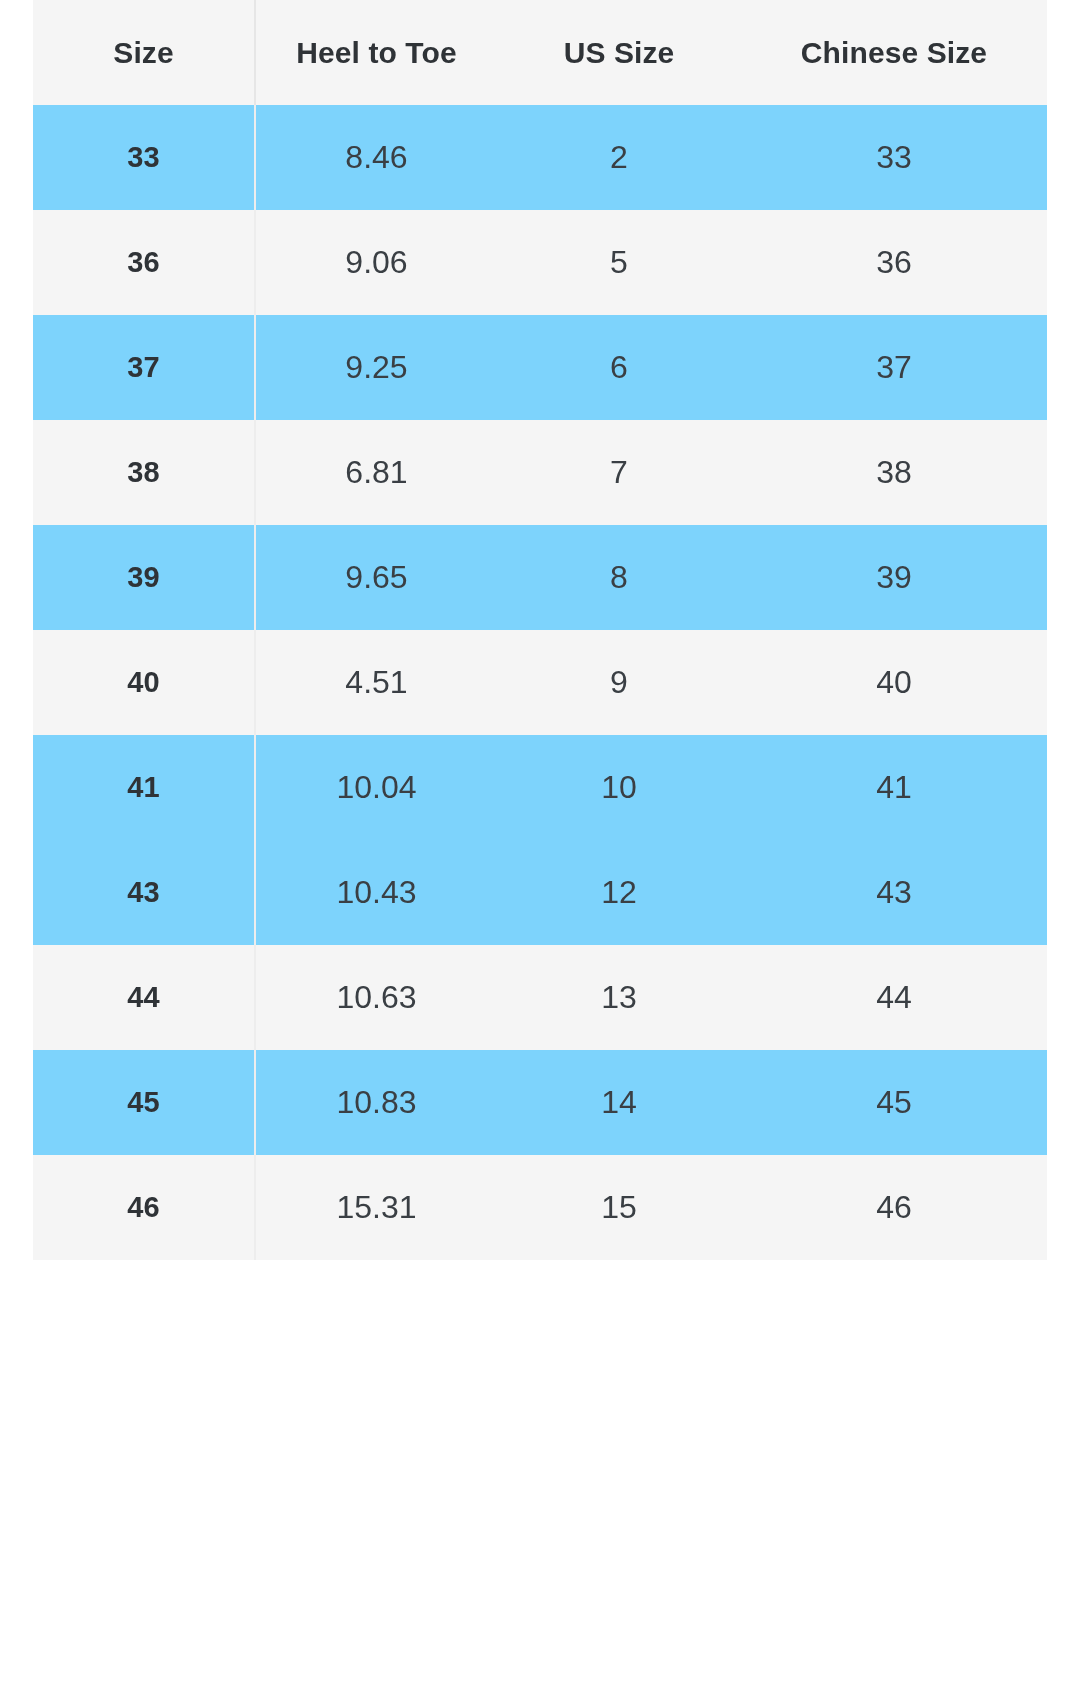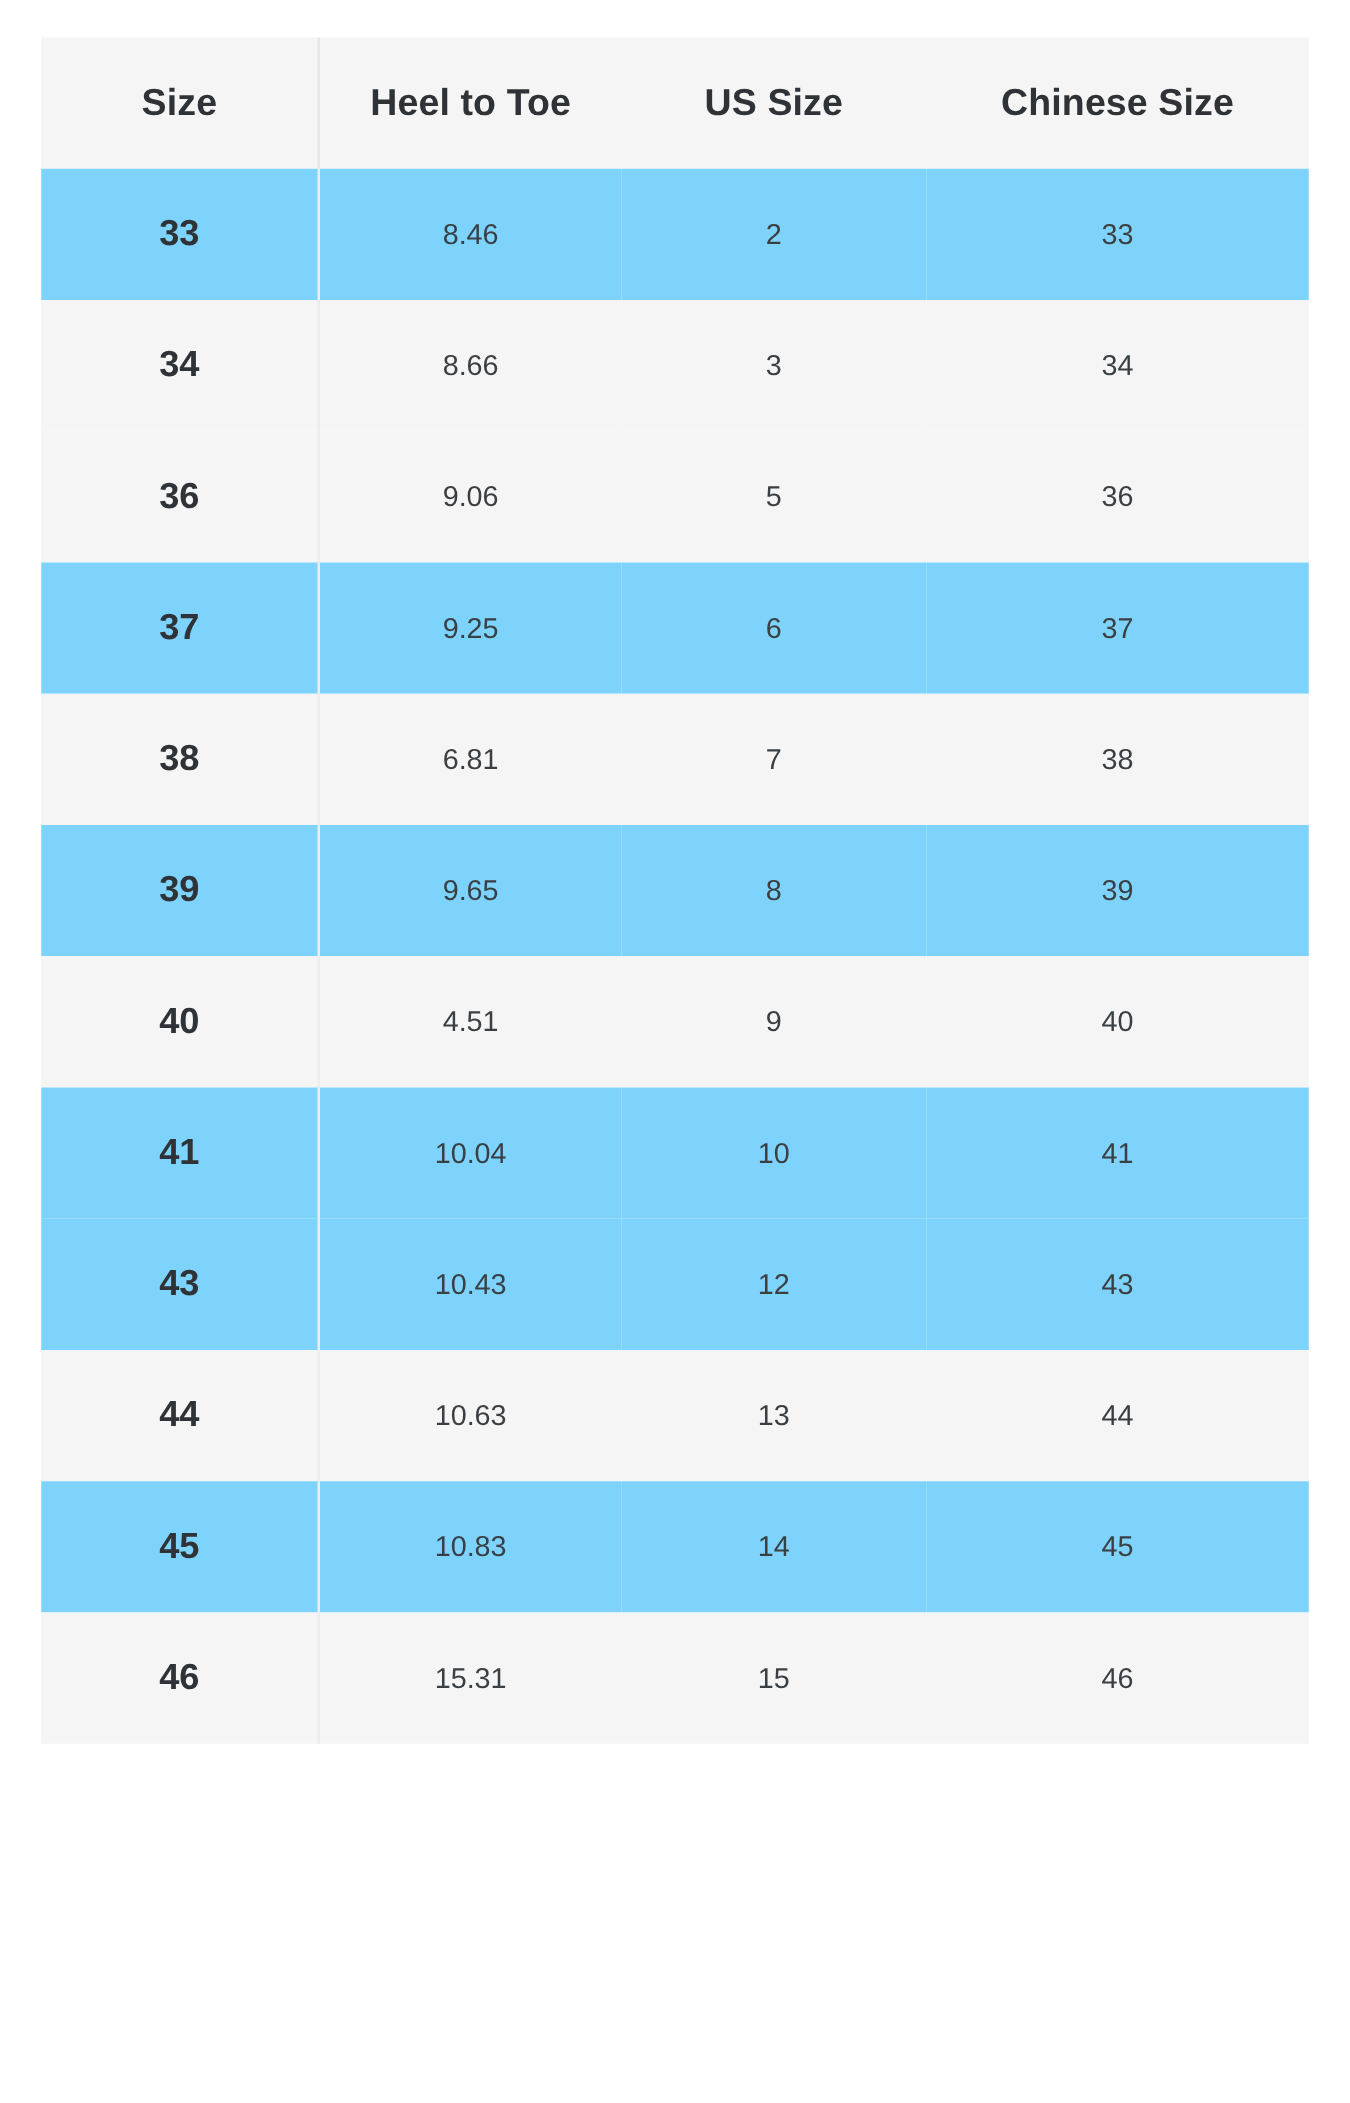--- a/index.html
+++ b/index.html
@@ -28,21 +28,20 @@
     position: absolute;
     left: 33px;
     top: 0px;
     width: 1014px;
   }
 
   table.size-table {
     width: 1014px;
     border-collapse: collapse;
     table-layout: fixed;
-    margin-top: 30px;
   }
 
   table.size-table col.c-size        { width: 222px; }
   table.size-table col.c-heel        { width: 242px; }
   table.size-table col.c-us          { width: 244px; }
   table.size-table col.c-cn          { width: 306px; }
 
   thead tr.header-row {
     background: #f5f5f5;
   }
@@ -70,21 +69,21 @@
   tbody tr.row-odd {
     background: #f5f5f5;
   }
 
   tbody td {
     padding: 0;
     margin: 0;
     height: 105px;
     text-align: center;
     vertical-align: middle;
-    font-size: 23px;
+    font-size: 32px;
     color: #3a3f44;
     font-weight: 400;
     line-height: 1.2;
   }
 
   tbody td.col-size {
     font-weight: 700;
     color: #2f3337;
     font-size: 29px;
   }
@@ -121,26 +120,20 @@
       </thead>
       <tbody>
 
         <tr class="row-even">
           <td class="col-size">33</td>
           <td class="col-heel">8.46</td>
           <td class="col-us">2</td>
           <td class="col-cn">33</td>
         </tr>
 
-        <tr class="row-odd">
-          <td class="col-size">34</td>
-          <td class="col-heel">8.66</td>
-          <td class="col-us">3</td>
-          <td class="col-cn">34</td>
-        </tr>
 
 
         <tr class="row-odd">
           <td class="col-size">36</td>
           <td class="col-heel">9.06</td>
           <td class="col-us">5</td>
           <td class="col-cn">36</td>
         </tr>
 
         <tr class="row-even">

